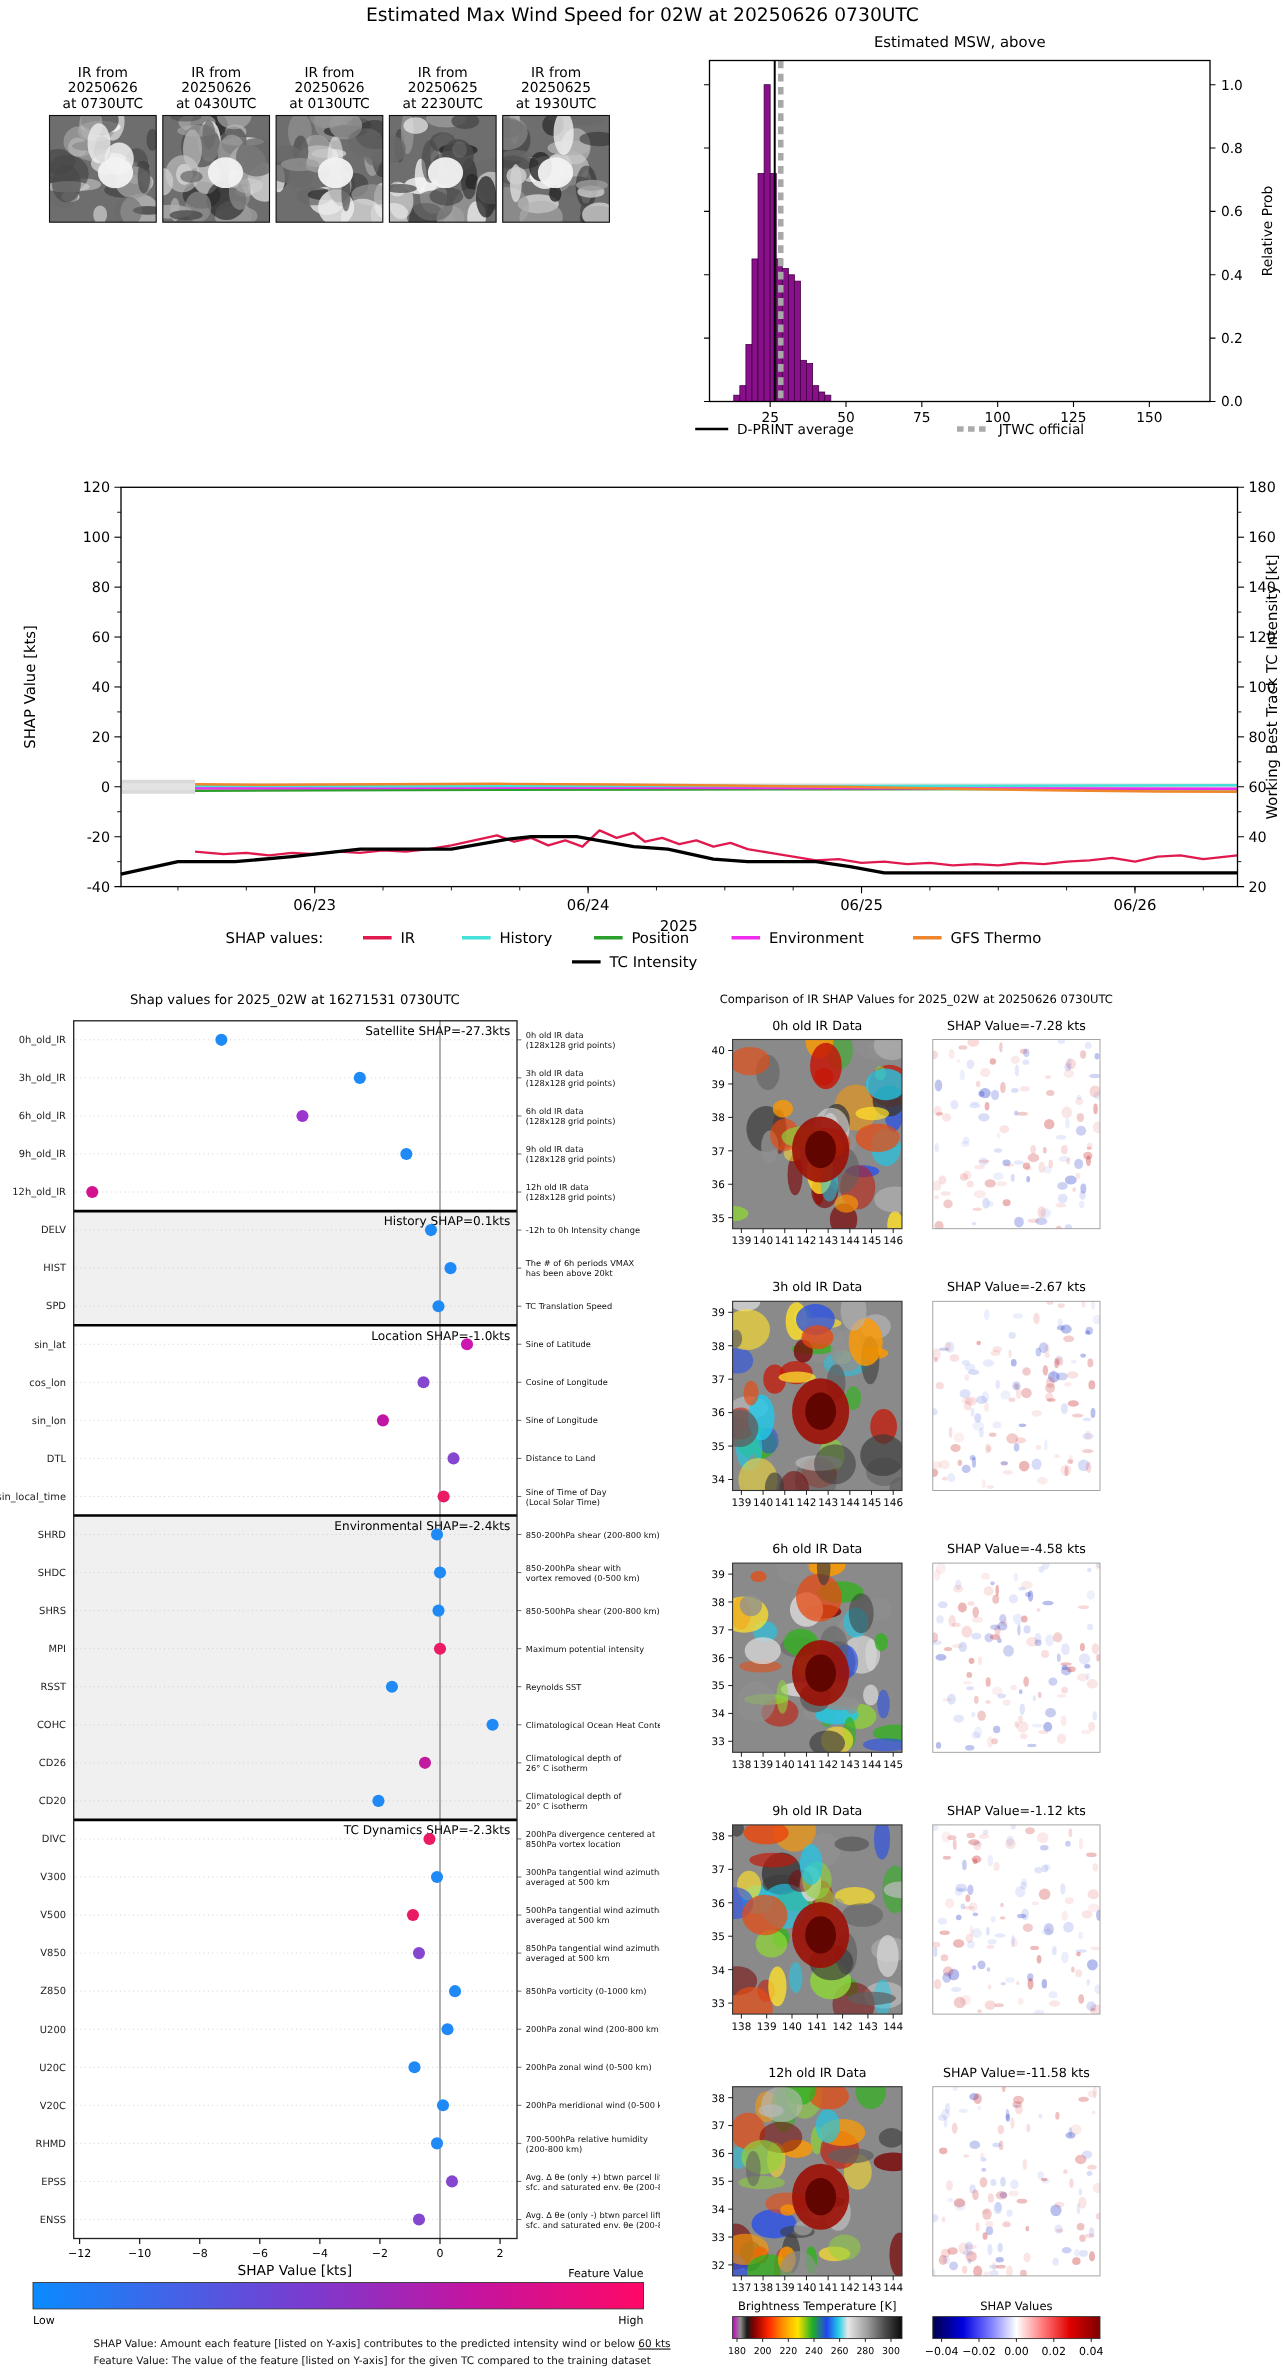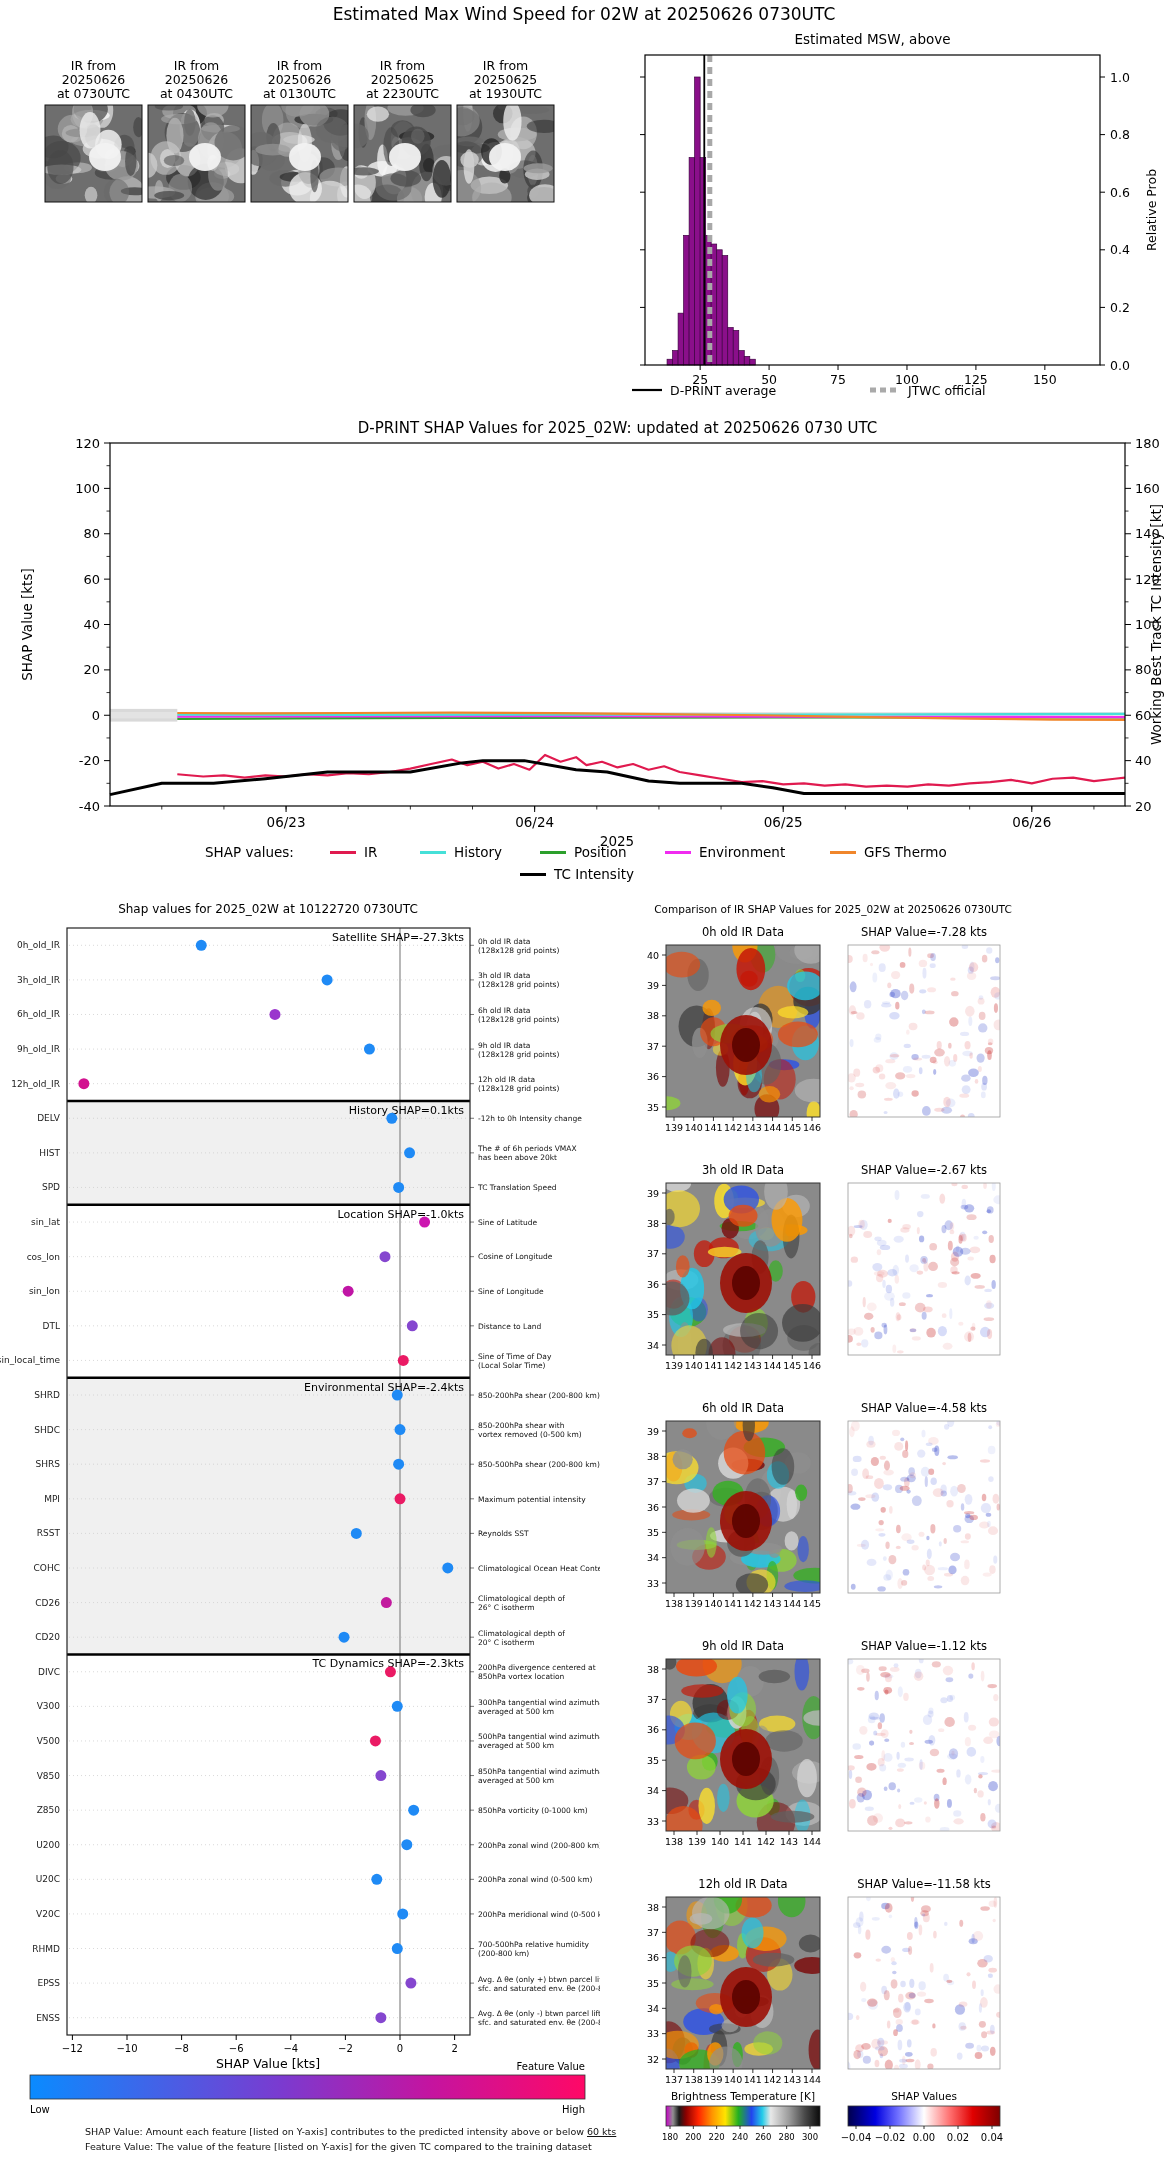--- a/index.html
+++ b/index.html
@@ -315,21 +315,20 @@
       <text x="474.8484848484849" y="356" font-size="12.5" text-anchor="middle" fill="#000">150</text>
       <text x="586" y="182" font-size="12.5" text-anchor="middle" fill="#000" transform="rotate(-90 586 182)">Relative Prob</text>
       <g>
         <line x1="62" y1="362" x2="92" y2="362" stroke="#000" stroke-width="2.2"></line>
         <text x="100" y="366.5" font-size="12.5" text-anchor="start" fill="#000">D-PRINT average</text>
         <line x1="300" y1="362" x2="330" y2="362" stroke="#aaa" stroke-width="5" stroke-dasharray="6 4"></line>
         <text x="338" y="366.5" font-size="12.5" text-anchor="start" fill="#000">JTWC official</text>
       </g>
     </svg>
 
-  <div class="abs ctitle" id="ts-title">D-PRINT SHAP Values for 2025_02W: updated at 20250626 0730 UTC</div>
   <svg class="abs" id="ts-svg" style="left:0;top:415px" width="1168" height="480">
       <rect x="110" y="293.8975" width="67.32142857142856" height="12.705000000000041" fill="#d9d9d9"></rect>
       <rect x="110" y="297.07374999999996" width="1015" height="6.352500000000077" fill="#e3e3e3"></rect>
       <polyline points="177.32142857142856,303.88 296.42857142857144,303.42625000000004 451.7857142857143,302.97249999999997 607.1428571428571,302.74562499999996 762.5,302.51875 917.8571428571429,302.291875 1125,302.51875" fill="none" stroke="#2ca02c" stroke-width="2.2" stroke-linejoin="round"></polyline>
       <polyline points="177.32142857142856,301.61125 348.2142857142857,301.384375 555.3571428571429,301.1575 762.5,301.61125 969.6428571428571,301.838125 1125,302.065" fill="none" stroke="#f02bf0" stroke-width="2.2" stroke-linejoin="round"></polyline>
       <polyline points="177.32142857142856,299.569375 348.2142857142857,299.79625 555.3571428571429,299.569375 762.5,299.569375 917.8571428571429,299.3425 1125,298.88875" fill="none" stroke="#45e0d8" stroke-width="2.2" stroke-linejoin="round"></polyline>
       <polyline points="177.32142857142856,297.98125 244.64285714285714,298.435 348.2142857142857,297.98125 451.7857142857143,297.52750000000003 555.3571428571429,298.208125 658.9285714285714,299.115625 762.5,300.25 866.0714285714286,302.065 969.6428571428571,303.653125 1052.5,304.560625 1125,304.7875" fill="none" stroke="#f0862b" stroke-width="2.2" stroke-linejoin="round"></polyline>
       <polyline points="177.32142857142856,359.2375 203.21428571428572,361.50625 223.92857142857144,360.371875 244.64285714285714,362.640625 265.3571428571429,360.371875 286.07142857142856,361.50625 306.7857142857143,359.2375 327.5,360.371875 348.2142857142857,358.103125 368.92857142857144,359.2375 389.64285714285717,356.96875 410.35714285714283,353.565625 431.07142857142856,349.028125 451.7857142857143,344.490625 467.32142857142856,350.1625 482.85714285714283,346.759375 498.39285714285717,353.565625 513.9285714285714,349.028125 529.4642857142858,354.7 545,339.953125 560.5357142857142,346.759375 576.0714285714286,342.221875 586.4285714285714,350.1625 601.9642857142858,346.759375 617.5,352.43125 633.0357142857143,349.028125 648.5714285714286,354.7 664.1071428571429,351.296875 679.6428571428571,356.96875 700.3571428571429,360.371875 721.0714285714286,363.775 741.7857142857143,367.178125 762.5,366.04375 783.2142857142857,369.446875 803.9285714285714,368.3125 824.6428571428571,370.58125 845.3571428571429,369.446875 866.0714285714286,371.715625 886.7857142857143,370.58125 907.5,371.715625 928.2142857142857,369.446875 948.9285714285714,370.58125 969.6428571428571,368.3125 990.3571428571429,367.178125 1011.0714285714286,364.909375 1031.7857142857142,368.3125 1052.5,363.775 1073.2142857142858,362.640625 1093.9285714285716,366.04375 1114.642857142857,363.775 1125,362.640625" fill="none" stroke="#e01a4f" stroke-width="2.2" stroke-linejoin="round"></polyline>
       <polyline points="110,379.65625 161.78571428571428,368.3125 213.57142857142856,368.3125 265.3571428571429,363.775 327.5,356.96875 410.35714285714283,356.96875 462.14285714285717,347.89375 482.85714285714283,345.625 524.2857142857142,345.625 576.0714285714286,354.7 607.1428571428571,356.96875 648.5714285714286,366.04375 679.6428571428571,368.3125 741.7857142857143,368.3125 772.8571428571429,372.85 803.9285714285714,378.521875 1125,378.521875" fill="none" stroke="#000000" stroke-width="3" stroke-linejoin="round"></polyline>
       <rect x="110" y="28" width="1015" height="363" fill="none" stroke="#000" stroke-width="1.2"></rect>
@@ -422,21 +421,21 @@
         <text x="574" y="442" font-size="13.5" text-anchor="start" fill="#000">Position</text>
         <line x1="665" y1="437.5" x2="691" y2="437.5" stroke="#f02bf0" stroke-width="3"></line>
         <text x="699" y="442" font-size="13.5" text-anchor="start" fill="#000">Environment</text>
         <line x1="830" y1="437.5" x2="856" y2="437.5" stroke="#f0862b" stroke-width="3"></line>
         <text x="864" y="442" font-size="13.5" text-anchor="start" fill="#000">GFS Thermo</text>
         <line x1="520" y1="459.5" x2="546" y2="459.5" stroke="#000" stroke-width="3"></line>
         <text x="554" y="464" font-size="13.5" text-anchor="start" fill="#000">TC Intensity</text>
       </g>
     </svg>
 
-  <div class="abs ctitle" id="dot-title">Shap values for 2025_02W at 10122720 0730UTC</div>
+  <div class="abs ctitle" id="dot-title">Shap values for 2025_02W at 16271531 0730UTC</div>
   <svg class="abs" id="dot-svg" style="left:0;top:895px" width="600" height="1263">
       <defs>
         <linearGradient id="featGrad" x1="0%" y1="0%" x2="100%" y2="0%">
           <stop offset="0%" stop-color="#0a8bff"></stop>
           <stop offset="45%" stop-color="#7a3bd0"></stop>
           <stop offset="72%" stop-color="#c414a0"></stop>
           <stop offset="100%" stop-color="#ff0866"></stop>
         </linearGradient>
       </defs>
       <rect x="67" y="205.96875" width="403" height="103.78125" fill="#f0f0f0"></rect>
@@ -1777,16 +1776,16 @@
       <text x="290" y="1246" font-size="10" text-anchor="middle" fill="#000">−0.02</text>
       <line x1="324" y1="1231" x2="324" y2="1234" stroke="#000" stroke-width="0.8"></line>
       <text x="324" y="1246" font-size="10" text-anchor="middle" fill="#000">0.00</text>
       <line x1="358" y1="1231" x2="358" y2="1234" stroke="#000" stroke-width="0.8"></line>
       <text x="358" y="1246" font-size="10" text-anchor="middle" fill="#000">0.02</text>
       <line x1="392" y1="1231" x2="392" y2="1234" stroke="#000" stroke-width="0.8"></line>
       <text x="392" y="1246" font-size="10" text-anchor="middle" fill="#000">0.04</text>
     </svg>
 
   <div class="abs footnote" style="top:2126px">
-    <span>SHAP Value: Amount each feature [listed on Y-axis] contributes to the predicted intensity above or below </span><span class="u">60 kts</span>
+    <span>SHAP Value: Amount each feature [listed on Y-axis] contributes to the predicted intensity wind or below </span><span class="u">60 kts</span>
   </div>
   <div class="abs footnote" style="top:2141px">Feature Value: The value of the feature [listed on Y-axis] for the given TC compared to the training dataset</div>
 </div>
 
 </body></html>

